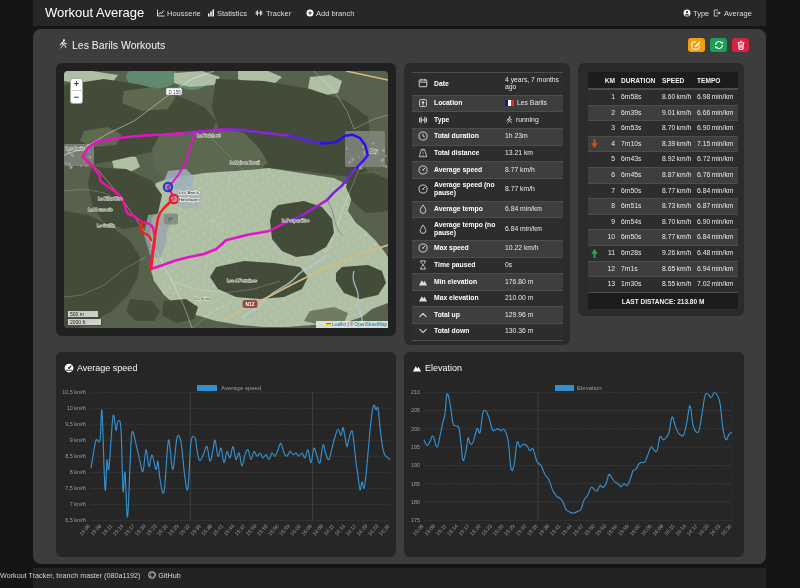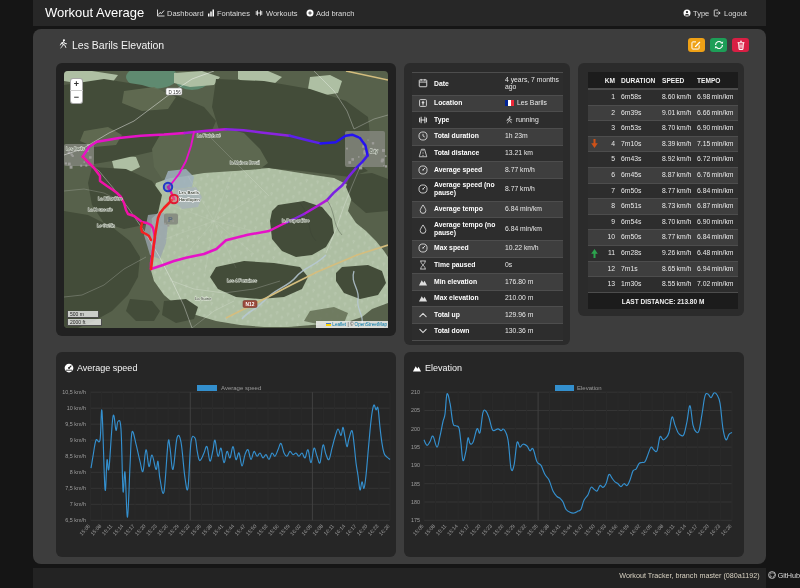--- a/index.html
+++ b/index.html
@@ -8,55 +8,55 @@
 </style></head>
 <body>
 <div style="position:relative;width:800px;height:588px">
 
 <div style="position:absolute;left:33px;top:0;width:733px;height:26px;background:#272727;border-radius:0 0 0 0"></div>
 <div style="position:absolute;left:45px;top:5px;font-size:13px;color:#fff">Workout Average</div>
 <svg style="position:absolute;left:157px;top:9px" width="8" height="8" viewBox="0 0 16 16" fill="#fff">
       <path d="M1 14 L1 1 M1 14 L15 14" stroke="#fff" stroke-width="1.6" fill="none"></path>
       <path d="M3 11 L6 7 L9 9 L14 3" stroke="#fff" stroke-width="1.7" fill="none"></path>
     </svg>
-<div style="position:absolute;left:167px;top:9px;font-size:7.5px;color:#dcdcdc">Dashboard</div>
+<div style="position:absolute;left:167px;top:9px;font-size:7.5px;color:#dcdcdc">Housserie</div>
 <svg style="position:absolute;left:207px;top:9px" width="8" height="8" viewBox="0 0 16 16" fill="#fff">
       <rect x="2" y="9" width="3" height="6"></rect>
       <rect x="6.5" y="5" width="3" height="10"></rect>
       <rect x="11" y="1" width="3" height="14"></rect>
     </svg>
-<div style="position:absolute;left:217px;top:9px;font-size:7.5px;color:#dcdcdc">Fontaines</div>
+<div style="position:absolute;left:217px;top:9px;font-size:7.5px;color:#dcdcdc">Statistics</div>
 <svg style="position:absolute;left:255px;top:9px" width="8" height="8" viewBox="0 0 16 16" fill="#fff">
       <path d="M2.5 5 v6 M5 3.5 v9 M11 3.5 v9 M13.5 5 v6 M5 8 h6" stroke="#fff" stroke-width="1.6" fill="none" stroke-linecap="round"></path>
     </svg>
-<div style="position:absolute;left:266px;top:9px;font-size:7.5px;color:#dcdcdc">Workouts</div>
+<div style="position:absolute;left:266px;top:9px;font-size:7.5px;color:#dcdcdc">Tracker</div>
 <svg style="position:absolute;left:306px;top:9px" width="8" height="8" viewBox="0 0 16 16" fill="#fff">
       <circle cx="8" cy="8" r="7"></circle>
       <path d="M8 4.5 v7 M4.5 8 h7" stroke="#272727" stroke-width="1.8"></path>
     </svg>
 <div style="position:absolute;left:316px;top:9px;font-size:7.5px;color:#dcdcdc">Add branch</div>
 <svg style="position:absolute;left:683px;top:9px" width="8" height="8" viewBox="0 0 16 16" fill="#fff">
       <circle cx="8" cy="8" r="7"></circle>
       <circle cx="8" cy="6.2" r="2.3" fill="#272727"></circle>
       <path d="M3.5 13.2 a4.7 4.2 0 0 1 9 0" fill="#272727"></path>
     </svg>
 <div style="position:absolute;left:693px;top:9px;font-size:7.5px;color:#dcdcdc">Type</div>
 <svg style="position:absolute;left:713px;top:9px" width="8" height="8" viewBox="0 0 16 16" fill="#fff">
       <path d="M10 2 H3.5 a1 1 0 0 0 -1 1 v10 a1 1 0 0 0 1 1 H10" stroke="#fff" stroke-width="1.5" fill="none"></path>
       <path d="M6.5 8 H14 M11.2 4.8 L14.4 8 L11.2 11.2" stroke="#fff" stroke-width="1.5" fill="none"></path>
     </svg>
-<div style="position:absolute;left:724px;top:9px;font-size:7.5px;color:#dcdcdc">Logout</div>
+<div style="position:absolute;left:724px;top:9px;font-size:7.5px;color:#dcdcdc">Average</div>
 
 <div class="abs" style="left:33px;top:29px;width:733px;height:535px;background:#3d3d3d;border-radius:8px"></div>
 
 <svg style="position:absolute;left:58px;top:39px" width="10" height="10" viewBox="0 0 16 16" fill="#fff">
       <circle cx="9.5" cy="2" r="1.7"></circle>
       <path d="M9 4.5 L5.5 6.5 L4 9.5 M5.5 6.6 L8.5 8 L7.5 11 L4.5 14 M8.6 8.2 L11 10 L12.5 13.5 M9.2 4.6 L10.5 7 L13.5 7.5" stroke="#fff" stroke-width="1.5" fill="none" stroke-linecap="round"></path>
     </svg>
-<div class="abs" style="left:72px;top:39px;font-size:10.5px;color:#f2f2f2">Les Barils Elevation</div>
+<div class="abs" style="left:72px;top:39px;font-size:10.5px;color:#f2f2f2">Les Barils Workouts</div>
 
 <div class="abs" style="left:688px;top:37.5px;width:16.5px;height:14px;background:#efa116;border-radius:3px"></div>
 <svg style="position:absolute;left:691px;top:39.5px" width="10" height="10" viewBox="0 0 16 16" fill="#fff">
       <path d="M13 8.5 V13 a1.5 1.5 0 0 1 -1.5 1.5 H3 A1.5 1.5 0 0 1 1.5 13 V4.5 A1.5 1.5 0 0 1 3 3 h5" stroke="#fff" stroke-width="1.6" fill="none"></path>
       <path d="M6.5 9.5 L13.5 2.2 L15 3.8 L8 11 L6 11.3 Z" fill="#fff"></path>
     </svg>
 <div class="abs" style="left:710px;top:37.5px;width:16.5px;height:14px;background:#1d9e57;border-radius:3px"></div>
 <svg style="position:absolute;left:713.5px;top:39.5px" width="10" height="10" viewBox="0 0 16 16" fill="#fff">
       <path d="M13.5 8 a5.5 5.5 0 0 1 -9.5 3.8 M2.5 8 a5.5 5.5 0 0 1 9.5 -3.8" stroke="#fff" stroke-width="1.9" fill="none"></path>
       <path d="M14.8 2.5 L13.6 6.3 L10 4.6 Z" fill="#fff"></path>
@@ -595,20 +595,20 @@
 <line x1="709.2" y1="392.2" x2="709.2" y2="520.3" stroke="#2a2a2a" stroke-width="1"></line>
 <text x="709.2" y="526.3" font-size="5.2" fill="#9b9b9b" text-anchor="end" transform="rotate(-48 709.2 526.3)">16:20</text>
 <line x1="720.6" y1="392.2" x2="720.6" y2="520.3" stroke="#2a2a2a" stroke-width="1"></line>
 <text x="720.6" y="526.3" font-size="5.2" fill="#9b9b9b" text-anchor="end" transform="rotate(-48 720.6 526.3)">16:23</text>
 <line x1="732.0" y1="392.2" x2="732.0" y2="520.3" stroke="#2a2a2a" stroke-width="1"></line>
 <text x="732.0" y="526.3" font-size="5.2" fill="#9b9b9b" text-anchor="end" transform="rotate(-48 732.0 526.3)">16:26</text>
 <path d="M424.0,439.8C424.5,440.8 425.9,444.9 427.0,445.3C428.1,445.6 428.9,443.3 430.0,441.6C431.1,440.0 431.7,435.1 433.0,436.1C434.3,437.1 435.7,447.1 437.0,447.1C438.3,447.1 438.9,440.7 440.0,436.1C441.1,431.5 442.1,425.4 443.0,421.5C443.9,417.5 444.3,419.1 445.0,414.2C445.7,409.2 446.1,396.0 447.0,394.0C447.9,392.1 448.9,397.9 450.0,403.2C451.1,408.5 451.9,419.2 453.0,423.3C454.1,427.4 454.9,425.0 456.0,425.9C457.1,426.7 458.1,424.9 459.0,428.1C459.9,431.2 460.3,437.6 461.0,443.4C461.7,449.3 462.1,459.3 463.0,460.6C463.9,462.0 465.1,454.8 466.0,450.8C466.9,446.7 467.3,439.3 468.0,437.9C468.7,436.6 469.1,442.6 470.0,443.4C470.9,444.2 471.7,445.0 473.0,442.3C474.3,439.7 475.7,430.6 477.0,428.8C478.3,427.0 478.9,435.4 480.0,432.5C481.1,429.5 481.9,416.2 483.0,412.3C484.1,408.5 484.9,410.2 486.0,411.2C487.1,412.2 487.9,414.7 489.0,417.8C490.1,421.0 491.1,426.5 492.0,428.8C492.9,431.1 492.9,430.6 494.0,430.6C495.1,430.6 496.7,428.8 498.0,428.8C499.3,428.8 499.9,430.5 501.0,430.6C502.1,430.8 502.7,427.9 504.0,429.5C505.3,431.2 506.7,432.8 508.0,439.8C509.3,446.8 509.9,463.7 511.0,468.3C512.1,472.9 512.9,470.0 514.0,465.4C515.1,460.8 515.9,446.0 517.0,442.7C518.1,439.4 518.9,446.8 520.0,447.1C521.1,447.4 521.7,444.4 523.0,444.2C524.3,444.0 525.7,444.8 527.0,446.0C528.3,447.2 528.9,450.2 530.0,450.8C531.1,451.3 531.7,447.0 533.0,448.9C534.3,450.9 535.6,458.8 537.0,461.7C538.4,464.7 539.6,463.1 541.0,465.4C542.4,467.7 543.6,471.9 545.0,474.5C546.4,477.2 547.6,477.1 549.0,480.0C550.4,483.0 551.6,488.1 553.0,491.0C554.4,494.0 555.7,495.2 557.0,496.5C558.3,497.8 558.9,497.4 560.0,498.3C561.1,499.3 561.9,500.0 563.0,502.0C564.1,504.0 564.7,507.5 566.0,509.3C567.3,511.2 568.6,511.6 570.0,512.2C571.4,512.9 572.6,513.2 574.0,513.0C575.4,512.8 576.7,511.8 578.0,511.1C579.3,510.5 579.9,511.3 581.0,509.3C582.1,507.3 582.7,502.8 584.0,500.2C585.3,497.5 586.7,497.0 588.0,494.7C589.3,492.4 589.9,488.3 591.0,487.4C592.1,486.4 592.9,488.5 594.0,489.2C595.1,489.8 595.9,491.7 597.0,491.0C598.1,490.4 598.9,486.2 600.0,485.5C601.1,484.9 601.9,487.7 603.0,487.4C604.1,487.0 604.9,486.0 606.0,483.7C607.1,481.4 607.9,475.5 609.0,474.5C610.1,473.6 610.9,476.9 612.0,478.2C613.1,479.5 613.9,480.9 615.0,481.9C616.1,482.9 616.9,482.8 618.0,483.7C619.1,484.6 619.9,486.6 621.0,486.6C622.1,486.6 622.9,483.9 624.0,483.7C625.1,483.5 625.9,486.2 627.0,485.5C628.1,484.9 628.9,482.7 630.0,480.0C631.1,477.4 631.9,472.9 633.0,470.9C634.1,468.9 634.9,470.4 636.0,469.1C637.1,467.7 637.9,464.8 639.0,463.6C640.1,462.4 640.9,462.8 642.0,462.5C643.1,462.1 643.9,463.2 645.0,461.7C646.1,460.3 646.9,457.1 648.0,454.4C649.1,451.8 649.9,447.9 651.0,447.1C652.1,446.3 652.9,449.4 654.0,450.0C655.1,450.7 655.9,453.1 657.0,450.8C658.1,448.4 658.9,438.8 660.0,436.9C661.1,434.9 661.9,439.6 663.0,439.8C664.1,440.0 664.9,439.3 666.0,437.9C667.1,436.6 667.9,436.2 669.0,432.5C670.1,428.7 670.9,418.4 672.0,417.1C673.1,415.8 673.9,422.4 675.0,425.1C676.1,427.9 676.9,430.6 678.0,432.5C679.1,434.3 679.9,435.1 681.0,435.4C682.1,435.7 682.9,436.8 684.0,434.3C685.1,431.8 685.9,426.6 687.0,421.5C688.1,416.3 688.9,405.1 690.0,405.7C691.1,406.4 691.9,420.5 693.0,425.1C694.1,429.8 694.9,430.7 696.0,431.7C697.1,432.7 697.9,433.8 699.0,430.6C700.1,427.5 700.9,420.4 702.0,414.2C703.1,407.9 703.9,399.5 705.0,395.9C706.1,392.2 706.9,393.7 708.0,394.0C709.1,394.4 709.9,397.9 711.0,397.7C712.1,397.5 712.9,393.5 714.0,392.9C715.1,392.4 715.9,392.9 717.0,394.8C718.1,396.6 718.9,397.1 720.0,403.2C721.1,409.3 721.9,422.2 723.0,428.8C724.1,435.4 724.9,438.8 726.0,439.8C727.1,440.8 727.9,435.6 729.0,434.3C730.1,433.0 731.5,432.8 732.0,432.5" fill="none" stroke="#3490cf" stroke-width="1.15" stroke-linejoin="round"></path>
 </svg>
 
 <div class="abs" style="left:33px;top:568px;width:733px;height:20px;background:#232323"></div>
-<div class="abs" style="left:0;top:571px;width:800px;text-align:right;font-size:7.2px;color:#d8d2c2">Workout Tracker, branch master (080a1192) &nbsp;&nbsp;
+<div class="abs" style="left:0;top:571px;width:800px;text-align:left;font-size:7.2px;color:#d8d2c2">Workout Tracker, branch master (080a1192) &nbsp;&nbsp;
 <svg width="8" height="8" viewBox="0 0 16 16" style="vertical-align:-1px">
         <circle cx="8" cy="8" r="7" fill="none" stroke="#ddd" stroke-width="1.4"></circle>
         <path d="M5.5 14 v-2 c-2.5 0.5 -3 -1.5 -3 -1.5 M10.5 14.5 v-2.5 c0 -0.8 0.3 -1.3 0.6 -1.6 c2 -0.2 3 -1.2 3 -3 a3 3 0 0 0 -0.8 -2 a2.7 2.7 0 0 0 -0.1 -2 s-0.7 -0.2 -2.2 0.8 a7.5 7.5 0 0 0 -4 0 C5.5 3.2 4.8 3.4 4.8 3.4 a2.7 2.7 0 0 0 -0.1 2 a3 3 0 0 0 -0.8 2 c0 1.8 1 2.8 3 3 c-0.3 0.3 -0.6 0.8 -0.6 1.6" stroke="#ddd" stroke-width="1.2" fill="none"></path>
       </svg>
 <span style="color:#ddd"> GitHub</span></div>
 
 </div>
 
 </body></html>

